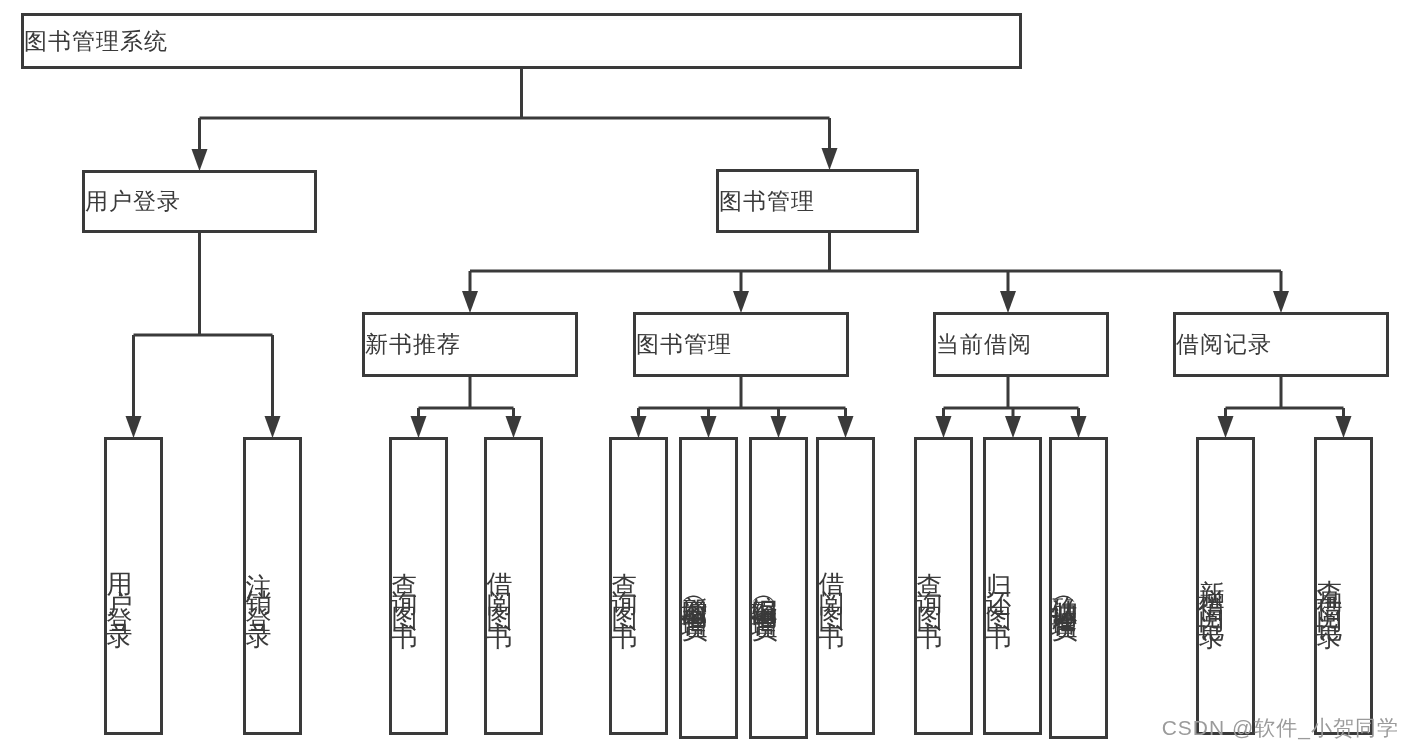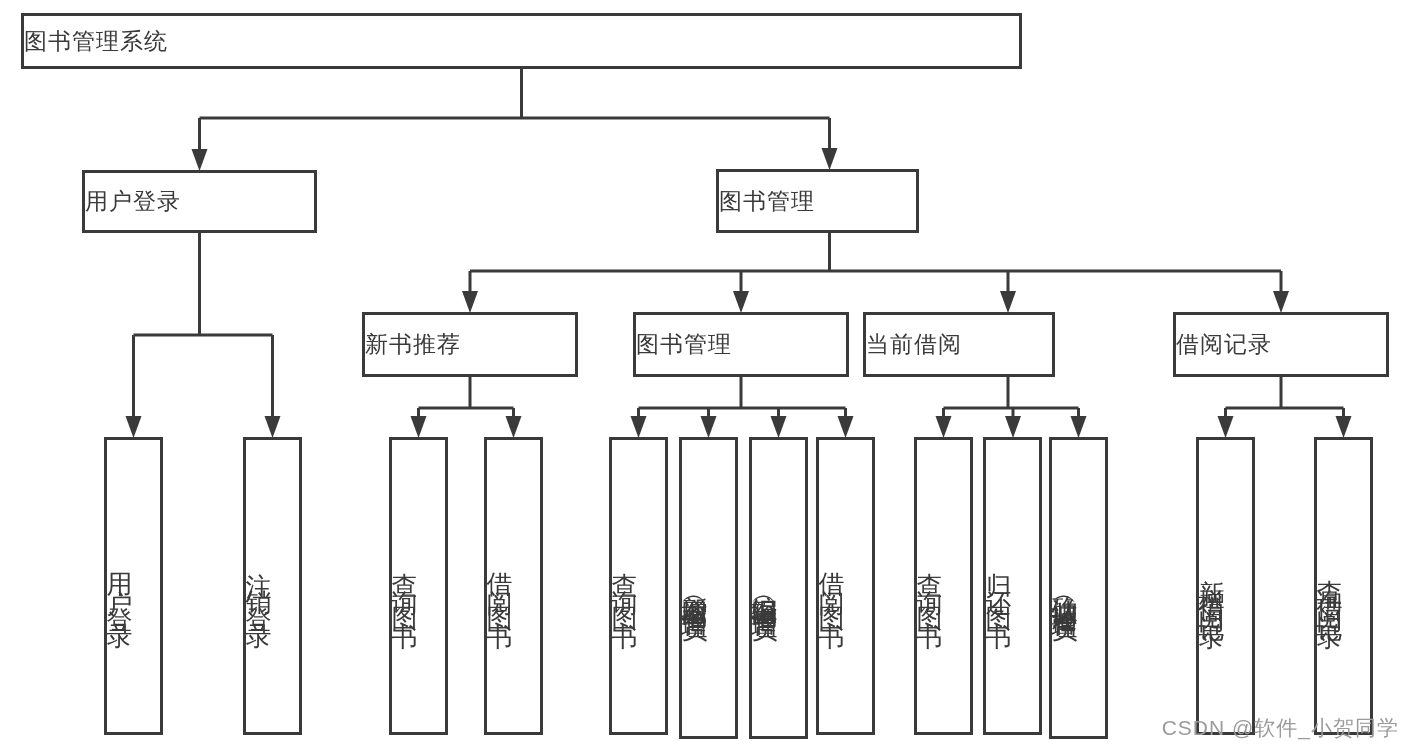--- a/index.html
+++ b/index.html
@@ -94,21 +94,21 @@
   <div class="node" style="left:716px;top:169px;width:203px;height:64px">
     <span class="hlabel">图书管理</span>
   </div>
 
   <div class="node" style="left:362px;top:312px;width:216px;height:65px">
     <span class="hlabel">新书推荐</span>
   </div>
   <div class="node" style="left:633px;top:312px;width:216px;height:65px">
     <span class="hlabel">图书管理</span>
   </div>
-  <div class="node" style="left:863px;top:312px;width:192px;height:65px">
+  <div class="node" style="left:933px;top:312px;width:176px;height:65px">
     <span class="hlabel">当前借阅</span>
   </div>
   <div class="node" style="left:1173px;top:312px;width:216px;height:65px">
     <span class="hlabel">借阅记录</span>
   </div>
 
   <div class="node leaf" style="left:104px;top:437px;width:59px;height:298px">
     <span>用户登录</span>
   </div>
   <div class="node leaf" style="left:243px;top:437px;width:59px;height:298px">

